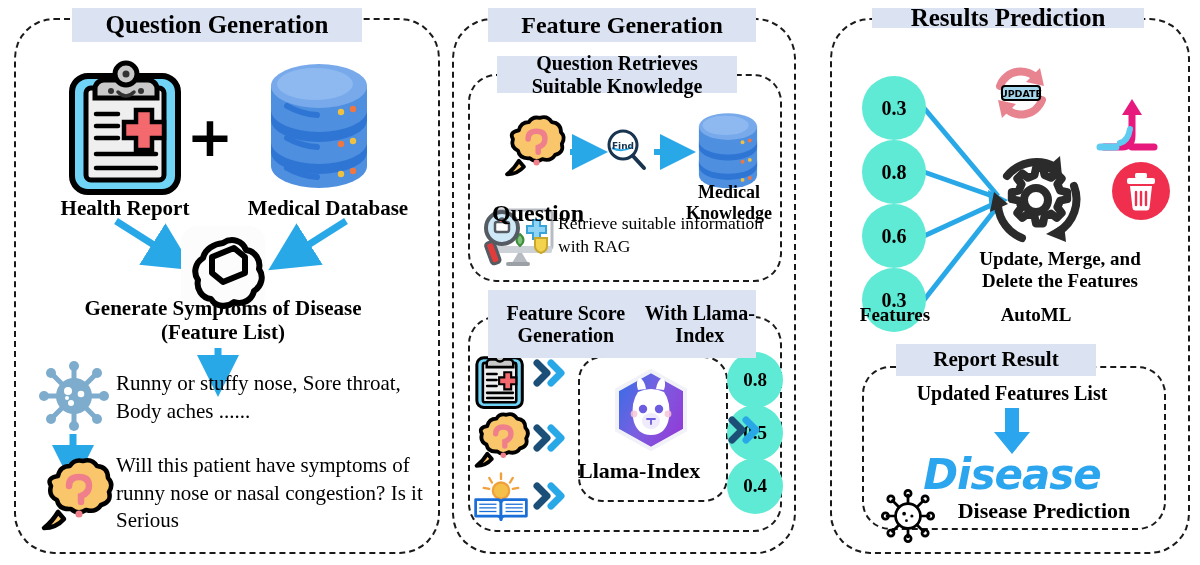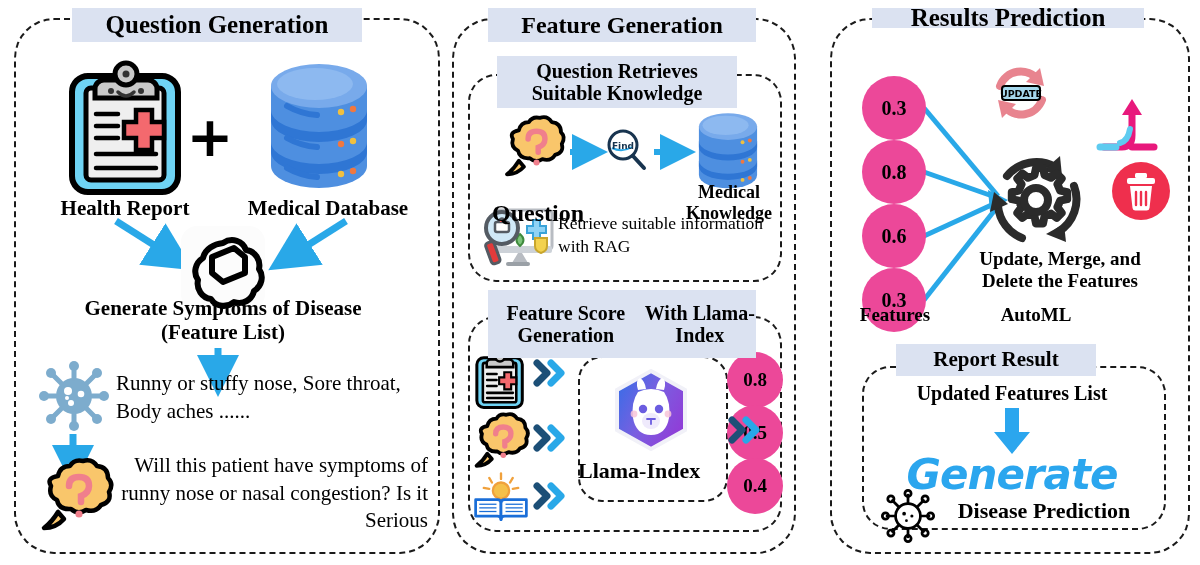--- a/index.html
+++ b/index.html
@@ -12,21 +12,21 @@
   .subpanel{position:absolute;border:2px dashed #1a1a1a;border-radius:28px;background:transparent;}
   .banner{
     position:absolute;background:#dbe2f1;color:#000;
     font-weight:bold;text-align:center;line-height:1.12;
     font-family:"Liberation Serif", serif;z-index:30;
     display:flex;align-items:center;justify-content:center;
   }
   .lbl{position:absolute;font-weight:bold;color:#000;text-align:center;line-height:1.15;z-index:20;}
   .txt{position:absolute;color:#000;line-height:1.32;z-index:20;}
   .circ{
-    position:absolute;border-radius:50%;background:#ec4899;
+    position:absolute;border-radius:50%;background:#5eead4;
     display:flex;align-items:center;justify-content:center;
     font-weight:bold;color:#000;z-index:15;
   }
   .ico{position:absolute;z-index:18;}
   svg{display:block;overflow:visible;}
   .arrowsvg{position:absolute;z-index:12;pointer-events:none;}
   .xgb{
     position:absolute;color:#2ba6ee;font-style:italic;font-weight:bold;
     font-family:"DejaVu Sans", sans-serif;letter-spacing:-1px;z-index:20;
   }
@@ -171,29 +171,29 @@
 
 <div class="ico" style="left:38px;top:462px;">
 <svg width="76" height="72" viewBox="0 0 76 72">
   <path d="M20 14 q2 -10 12 -10 q4 -7 13 -5 q9 -3 14 5 q11 1 11 12 q6 6 1 14 q3 10 -8 13 q-5 8 -15 5 q-8 5 -15 -1 q-12 1 -14 -9 q-9 -4 -6 -14 q-5 -8 7 -10 z" fill="#f9c66b" stroke="#000" stroke-width="4.5" stroke-linejoin="round"></path>
   <path d="M20 50 q-6 10 -14 16 q12 0 20 -9 z" fill="#f9c66b" stroke="#000" stroke-width="4.5" stroke-linejoin="round"></path>
   <path d="M31 24 q0 -9 10 -9 q10 0 10 9 q0 7 -8 10 v6" stroke="#f07f8c" stroke-width="6.5" fill="none" stroke-linecap="round"></path>
   <circle cx="41" cy="52" r="3.6" fill="#f07f8c"></circle>
 </svg>
 </div>
 
-<div class="txt" style="left:116px;top:452px;width:312px;font-size:21px;text-align:right;">Will this patient have symptoms of runny nose or nasal congestion? Is it Serious</div>
+<div class="txt" style="left:116px;top:452px;width:312px;font-size:21px;">Will this patient have symptoms of runny nose or nasal congestion? Is it Serious</div>
 
 <div class="panel" style="left:452px;top:18px;width:340px;height:532px;"></div>
 
 <div class="banner" style="left:488px;top:8px;width:268px;height:34px;font-size:24px;">Feature Generation</div>
 
 <div class="subpanel" style="left:468px;top:74px;width:310px;height:204px;"></div>
 
-<div class="banner" style="left:497px;top:56px;width:240px;height:52px;font-size:20px;flex-direction:column;">
+<div class="banner" style="left:497px;top:56px;width:240px;height:37px;font-size:20px;flex-direction:column;">
   <span>Question Retrieves</span>
   <span>Suitable Knowledge</span>
 </div>
 
 <div class="ico" style="left:502px;top:118px;">
 <svg width="64" height="62" viewBox="0 0 76 72">
   <path d="M20 14 q2 -10 12 -10 q4 -7 13 -5 q9 -3 14 5 q11 1 11 12 q6 6 1 14 q3 10 -8 13 q-5 8 -15 5 q-8 5 -15 -1 q-12 1 -14 -9 q-9 -4 -6 -14 q-5 -8 7 -10 z" fill="#f9c66b" stroke="#000" stroke-width="4.5" stroke-linejoin="round"></path>
   <path d="M20 50 q-6 10 -14 16 q12 0 20 -9 z" fill="#f9c66b" stroke="#000" stroke-width="4.5" stroke-linejoin="round"></path>
   <path d="M31 24 q0 -9 10 -9 q10 0 10 9 q0 7 -8 10 v6" stroke="#f07f8c" stroke-width="6.5" fill="none" stroke-linecap="round"></path>
   <circle cx="41" cy="52" r="3.6" fill="#f07f8c"></circle>
@@ -466,21 +466,21 @@
 <div class="banner" style="left:896px;top:344px;width:200px;height:32px;font-size:21px;">Report Result</div>
 
 <div class="lbl" style="left:872px;top:382px;width:280px;font-size:20px;">Updated Features List</div>
 
 <div class="ico" style="left:986px;top:406px;">
 <svg width="52" height="52" viewBox="0 0 52 52">
   <path d="M19 2 h14 v24 h11 l-18 22 l-18 -22 h11 z" fill="#2ba6ee"></path>
 </svg>
 </div>
 
-<div class="xgb" style="left:862px;top:450px;width:300px;text-align:center;font-size:42px;">Generate</div>
+<div class="xgb" style="left:862px;top:450px;width:300px;text-align:center;font-size:42px;">Disease</div>
 
 <div class="ico" style="left:880px;top:488px;">
 <svg width="56" height="56" viewBox="0 0 72 72">
   <circle cx="36" cy="36" r="16" fill="none" stroke="#000" stroke-width="3.5"></circle>
   <g stroke="#000" stroke-width="3.5" stroke-linecap="round">
     <line x1="36" y1="20" x2="36" y2="9"></line>
         <line x1="36" y1="52" x2="36" y2="63"></line>
     <line x1="20" y1="36" x2="9" y2="36"></line>
         <line x1="52" y1="36" x2="63" y2="36"></line>
     <line x1="24" y1="24" x2="16" y2="16"></line>

